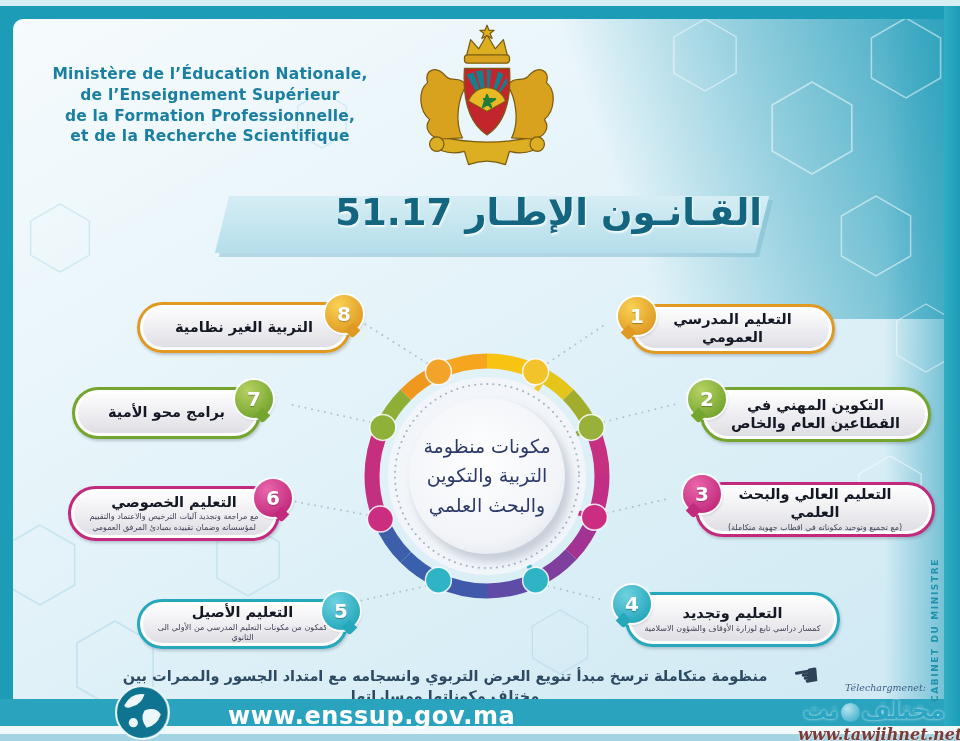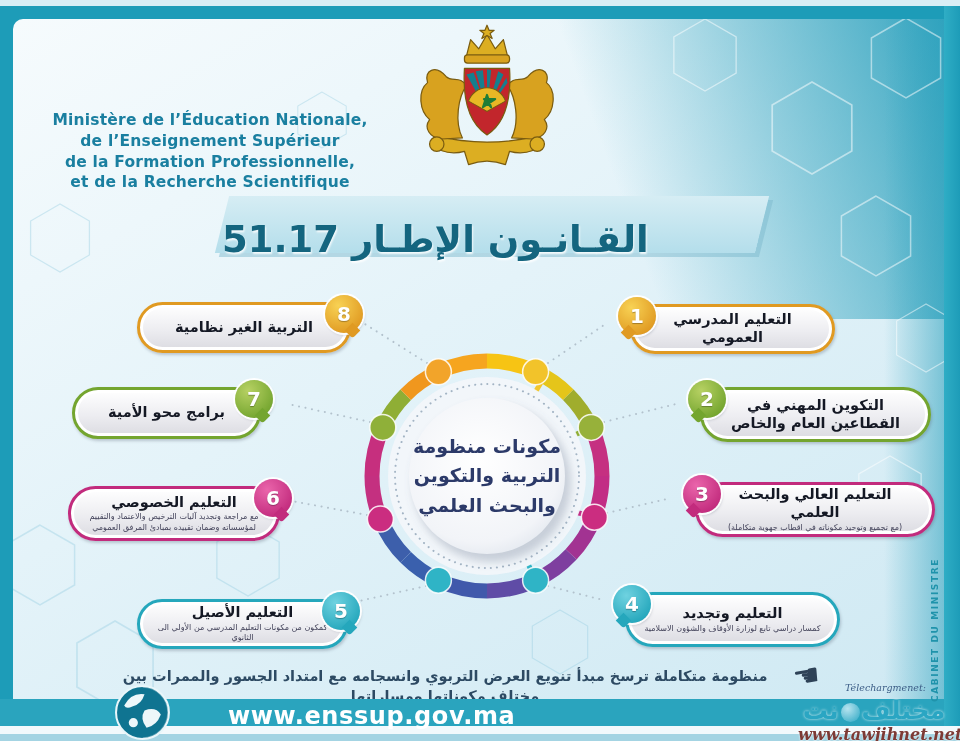--- a/index.html
+++ b/index.html
@@ -10,37 +10,37 @@
            background:linear-gradient(150deg,#f6fbfd 0%,#e4f3f9 45%,#cfe9f3 100%);
            border-radius:10px 0 0 0;}
   .teal-corner{position:absolute;right:0;top:0;width:430px;height:300px;
            background:linear-gradient(250deg,rgba(42,160,188,.92) 0%,rgba(42,160,188,.45) 38%,rgba(42,160,188,0) 72%);}
   .right-band-grad{position:absolute;right:0;top:0;width:60px;height:100%;
            background:linear-gradient(90deg,rgba(42,160,188,0) 0%,rgba(42,160,188,.55) 100%);}
   .hexes{position:absolute;left:0;top:0;width:960px;height:741px;pointer-events:none;}
 
   
   .min-fr{position:absolute;left:38px;top:64px;width:344px;text-align:center;
-          color:#1a7fa0;font-weight:bold;font-size:15.5px;line-height:1.34;letter-spacing:.2px;margin-top:46px;}
+          color:#1a7fa0;font-weight:bold;font-size:15.5px;line-height:1.34;letter-spacing:.2px;}
   .min-ar{position:absolute;left:628px;top:60px;width:312px;text-align:center;direction:rtl;
           color:#15798f;font-weight:bold;font-size:17px;line-height:1.6;}
   .coat{position:absolute;left:405px;top:20px;width:164px;height:156px;}
 
   
   .banner{position:absolute;left:222px;top:196px;width:540px;height:57px;
           background:linear-gradient(180deg,#d6edf4,#b4deeb);
           transform:skewX(-14deg);box-shadow:5px 4px 0 rgba(125,185,205,.5);}
-  .banner-text{position:absolute;left:222px;top:211px;width:540px;height:57px;line-height:57px;
-          text-align:left;direction:rtl;font-weight:bold;font-size:37px;color:#14657f;
+  .banner-text{position:absolute;left:222px;top:184px;width:540px;height:57px;line-height:57px;
+          text-align:right;direction:rtl;font-weight:bold;font-size:37px;color:#14657f;
           text-shadow:1px 2px 2px rgba(255,255,255,.85);}
 
   
   .diagram{position:absolute;left:0;top:0;width:960px;height:741px;pointer-events:none;}
   .center-label{position:absolute;left:397px;top:432px;width:180px;text-align:center;direction:rtl;
-          color:#2c3a69;font-weight:bold;font-size:19px;line-height:1.55;}
+          color:#2c3a69;font-weight:normal;font-size:19px;line-height:1.55;}
 
   
   .pill{position:absolute;border-radius:28px;border:3px solid var(--c);
         box-shadow:inset 0 0 0 3px #fff,1px 2px 3px rgba(80,90,110,.3);
         background:linear-gradient(180deg,#ffffff 0%,#ededf1 55%,#dbdbe1 100%);
         display:flex;flex-direction:column;justify-content:center;text-align:center;direction:rtl;
         padding:2px 16px;box-sizing:border-box;}
   .pill-title{font-weight:bold;font-size:14.5px;color:#141824;line-height:1.22;}
   .pill-sub{font-size:8px;color:#43435a;line-height:1.3;margin-top:1px;}
   .pill-sub:empty{display:none;}

